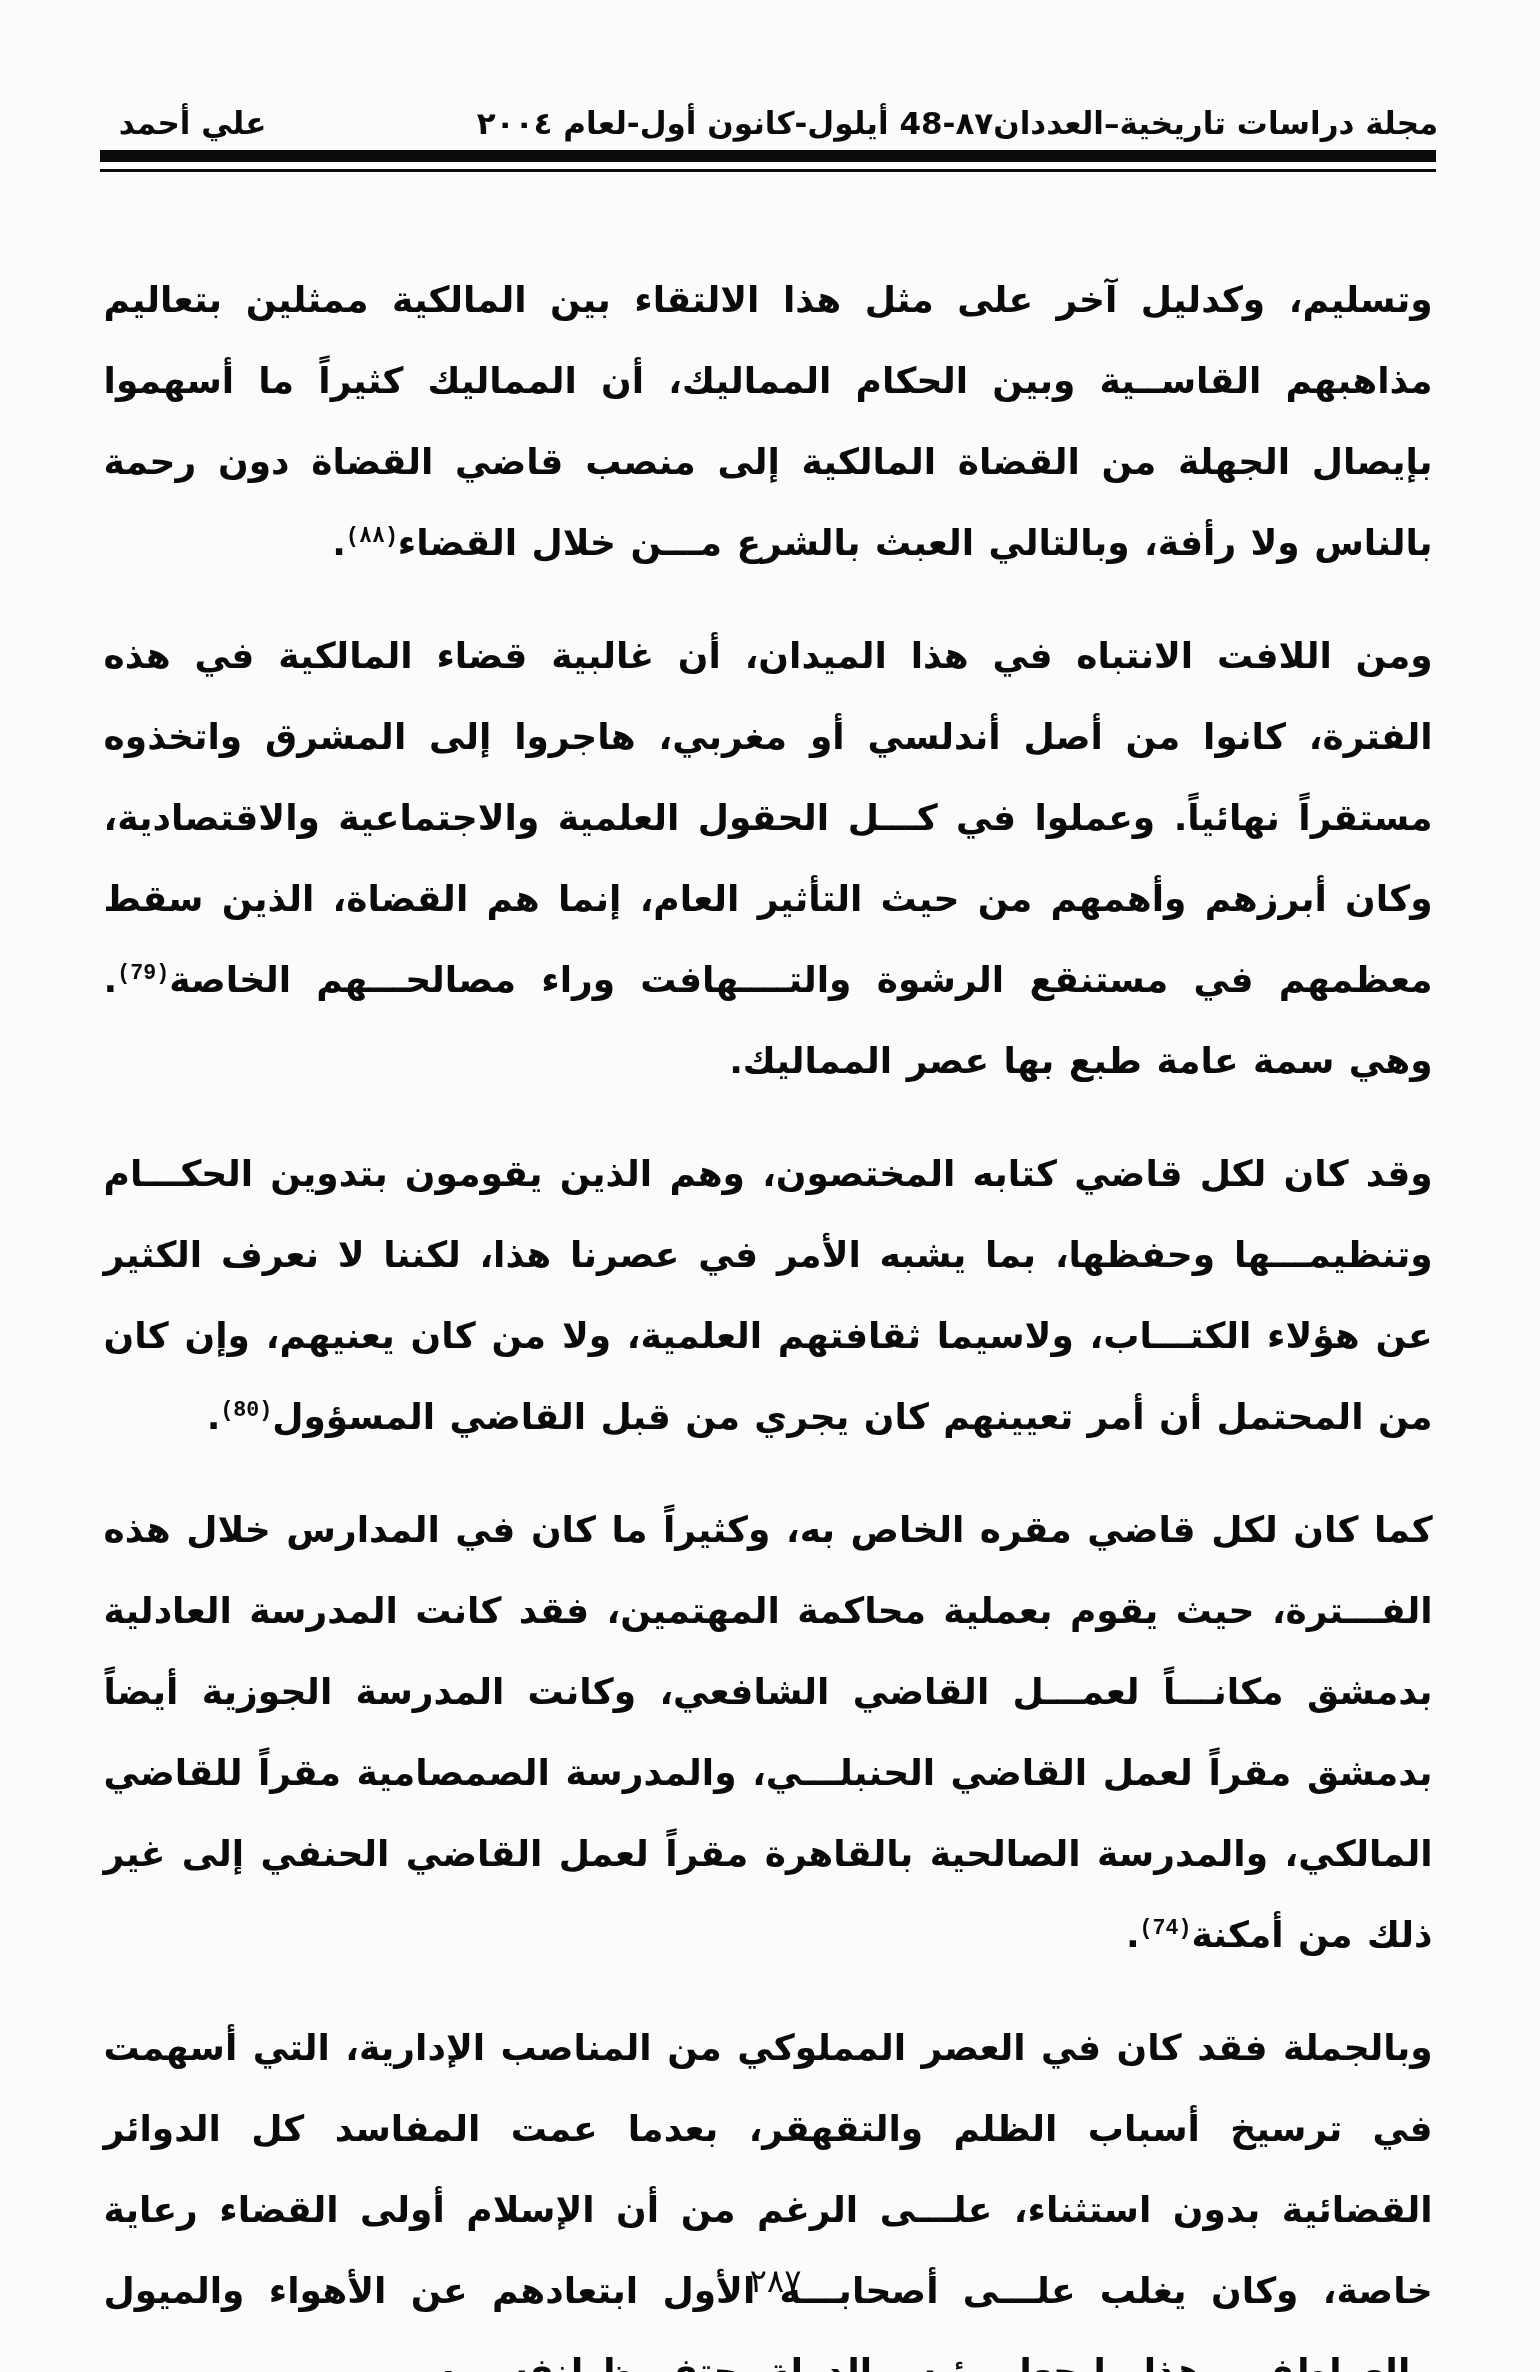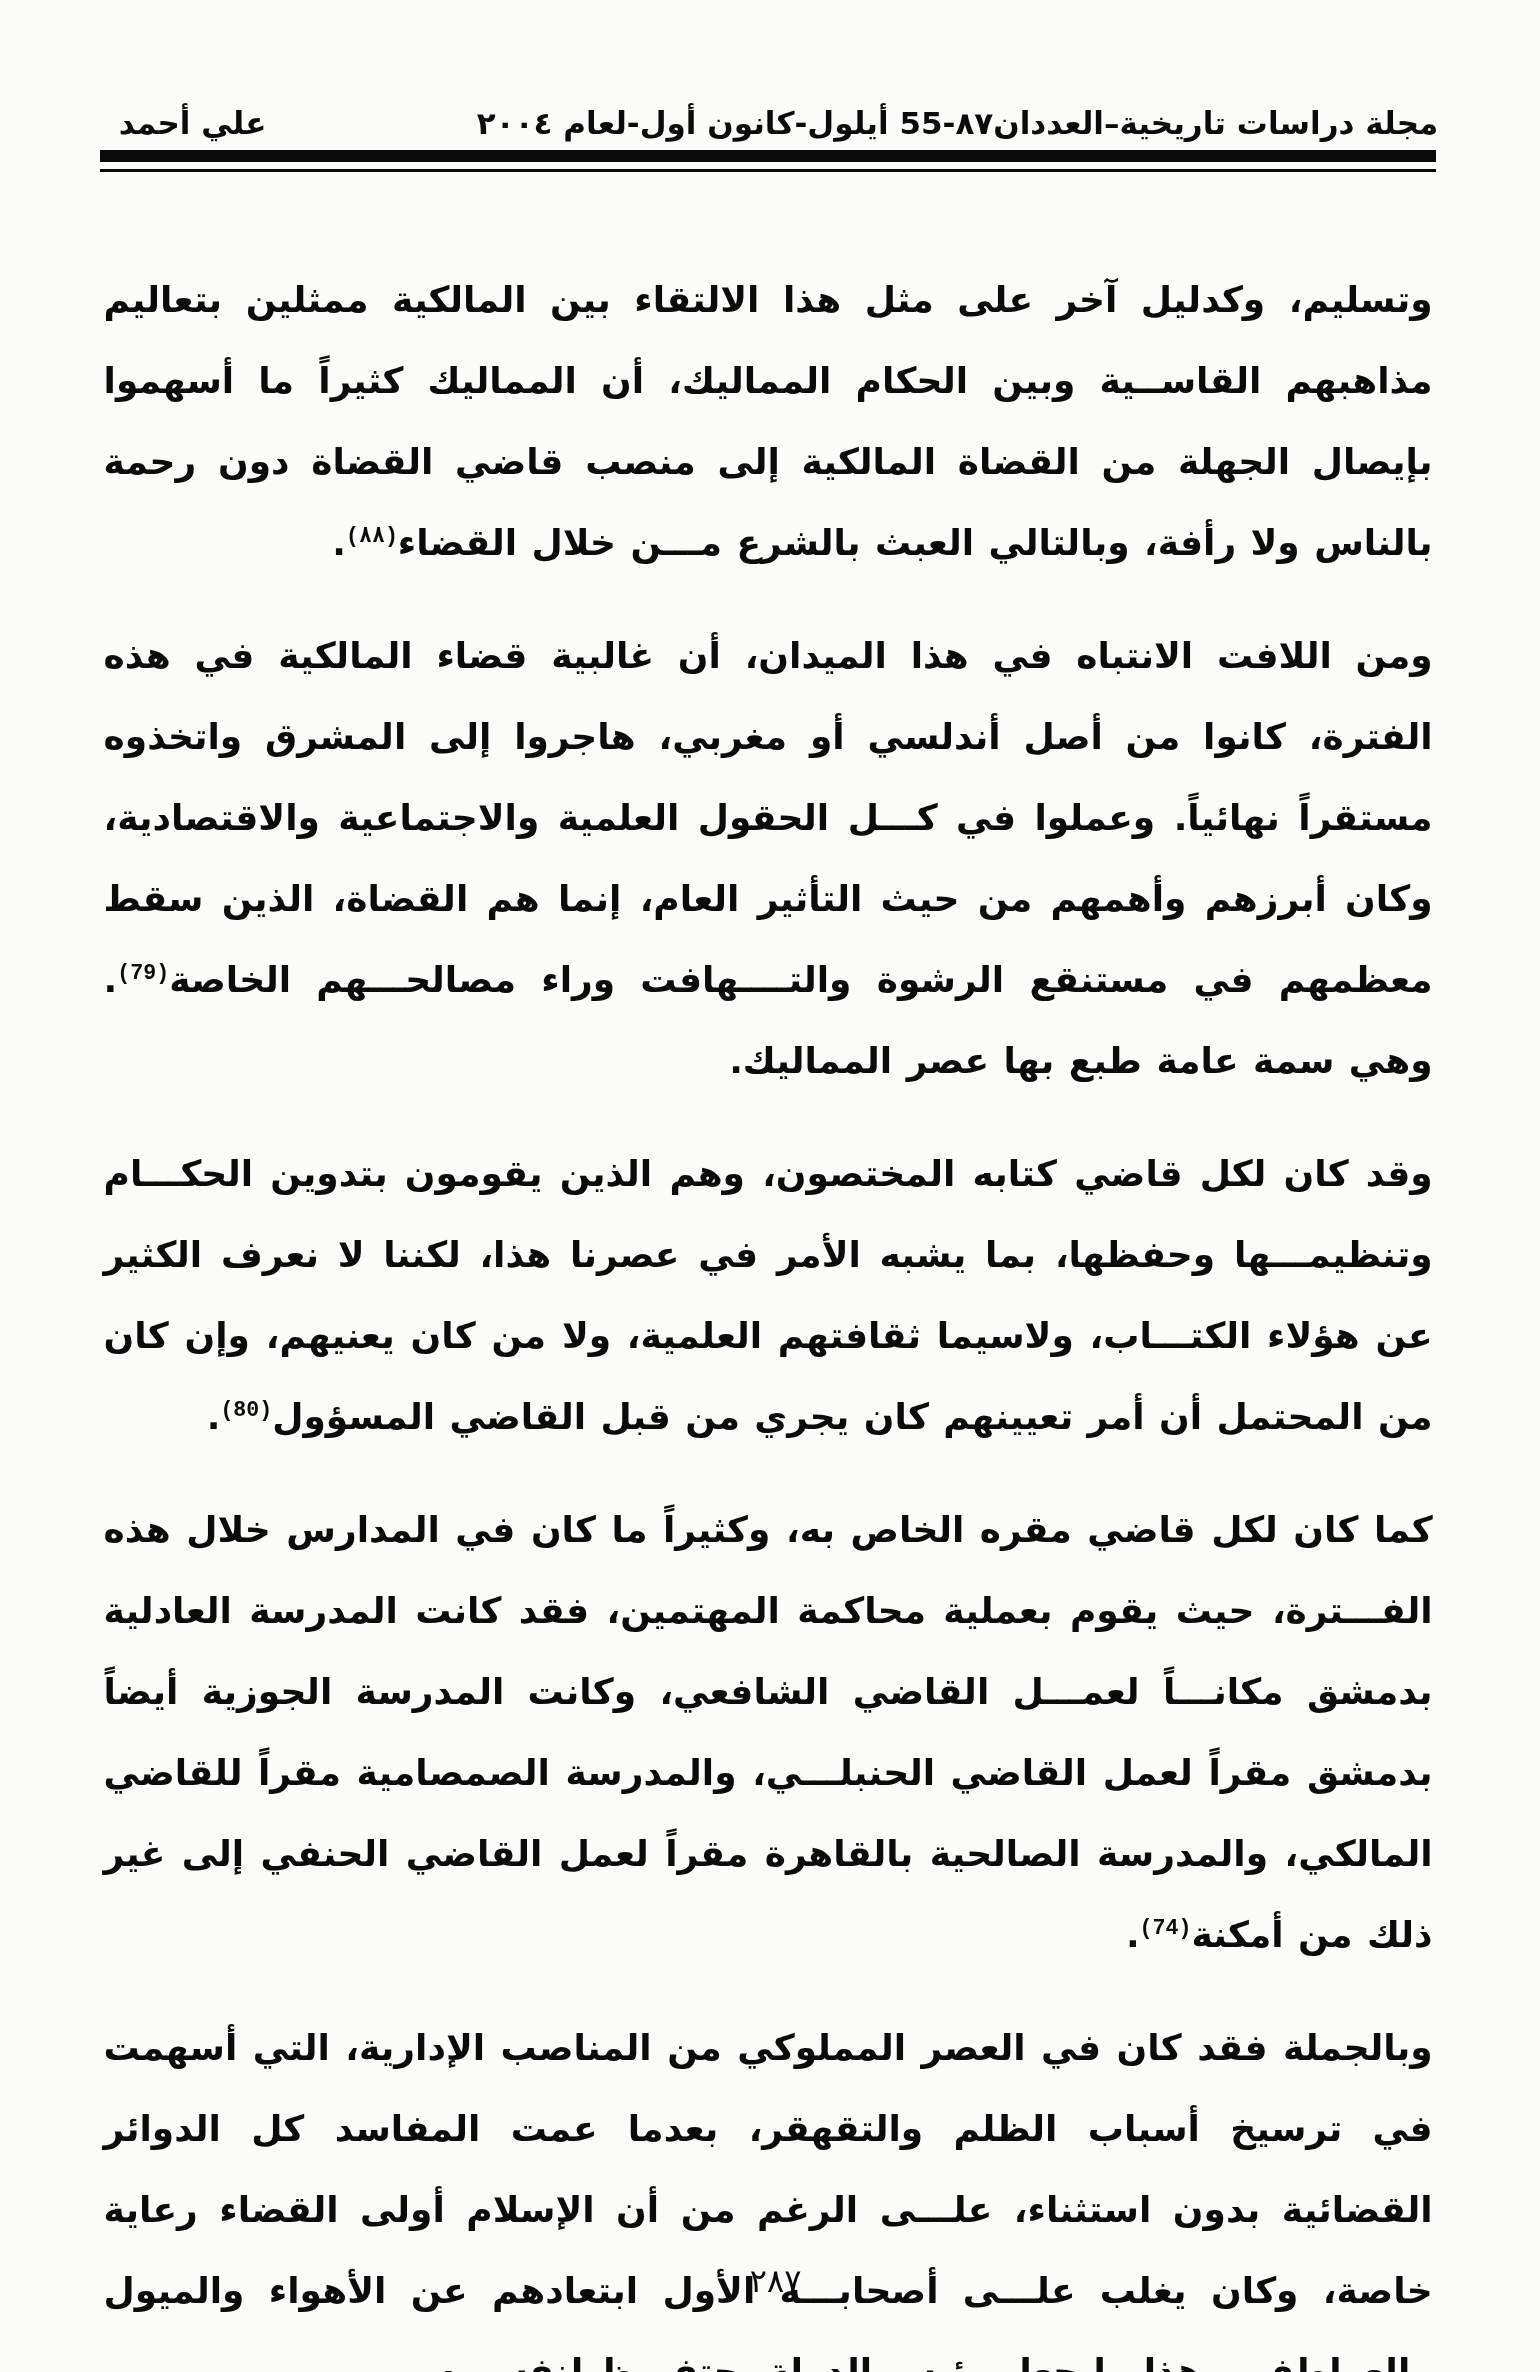--- a/index.html
+++ b/index.html
@@ -74,21 +74,21 @@
     transform:translateX(5.6px);
     text-align:right;
   }
 </style>
 </head>
 <body>
 
 <div class="page">
 
   <header class="page-header">
-    <div class="journal-info">مجلة دراسات تاريخية–العددان٨٧-55 أيلول-كانون أول-لعام ٢٠٠٤</div>
+    <div class="journal-info">مجلة دراسات تاريخية–العددان٨٧-48 أيلول-كانون أول-لعام ٢٠٠٤</div>
     <div class="author">علي أحمد</div>
   </header>
 
   <div class="header-rule"></div>
 
   <main class="article-body">
     <p>وتسليم، وكدليل آخر على مثل هذا الالتقاء بين المالكية ممثلين بتعاليم مذاهبهم القاســية وبين الحكام المماليك، أن المماليك كثيراً ما أسهموا بإيصال الجهلة من القضاة المالكية إلى منصب قاضي القضاة دون رحمة بالناس ولا رأفة، وبالتالي العبث بالشرع مـــن خلال القضاء<sup>(٨٨)</sup>.</p>
     <p>ومن اللافت الانتباه في هذا الميدان، أن غالبية قضاء المالكية في هذه الفترة، كانوا من أصل أندلسي أو مغربي، هاجروا إلى المشرق واتخذوه مستقراً نهائياً. وعملوا في كـــل الحقول العلمية والاجتماعية والاقتصادية، وكان أبرزهم وأهمهم من حيث التأثير العام، إنما هم القضاة، الذين سقط معظمهم في مستنقع الرشوة والتــــهافت وراء مصالحـــهم الخاصة<sup>(79)</sup>. وهي سمة عامة طبع بها عصر المماليك.</p>
     <p>وقد كان لكل قاضي كتابه المختصون، وهم الذين يقومون بتدوين الحكـــام وتنظيمـــها وحفظها، بما يشبه الأمر في عصرنا هذا، لكننا لا نعرف الكثير عن هؤلاء الكتـــاب، ولاسيما ثقافتهم العلمية، ولا من كان يعنيهم، وإن كان من المحتمل أن أمر تعيينهم كان يجري من قبل القاضي المسؤول<sup>(80)</sup>.</p>
     <p>كما كان لكل قاضي مقره الخاص به، وكثيراً ما كان في المدارس خلال هذه الفـــترة، حيث يقوم بعملية محاكمة المهتمين، فقد كانت المدرسة العادلية بدمشق مكانـــاً لعمـــل القاضي الشافعي، وكانت المدرسة الجوزية أيضاً بدمشق مقراً لعمل القاضي الحنبلـــي، والمدرسة الصمصامية مقراً للقاضي المالكي، والمدرسة الصالحية بالقاهرة مقراً لعمل القاضي الحنفي إلى غير ذلك من أمكنة<sup>(74)</sup>.</p>

